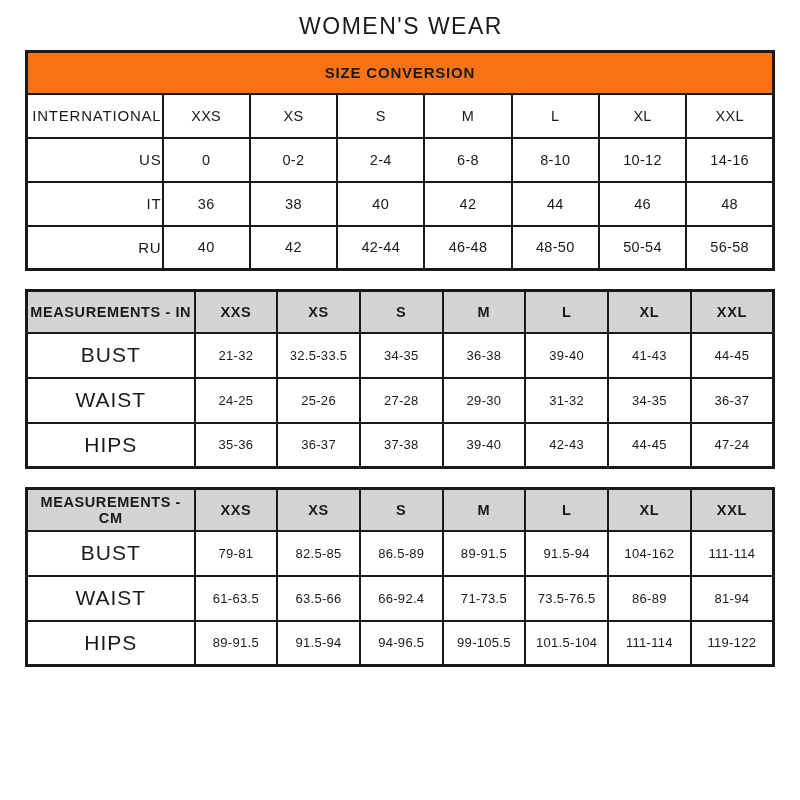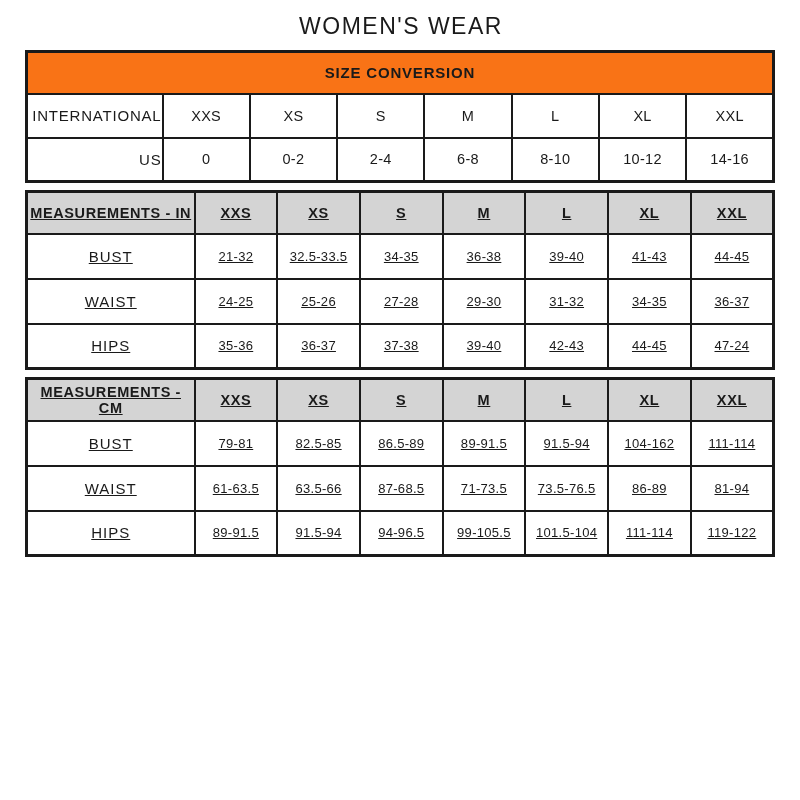--- a/index.html
+++ b/index.html
@@ -18,21 +18,21 @@
     padding:13px 0 10px 2px;
     color:#1a1a1a;
   }
   table.tbl{
     width:750px;
     margin:0 auto;
     border-collapse:collapse;
     table-layout:fixed;
     border:3px solid #1a1a1a;
   }
-  table.tbl + table.tbl, .gap{ margin-top:7px;text-decoration:underline; }
+  table.tbl + table.tbl, .gap{ margin-top:18px; }
   .tbl td{
     border:2px solid #1a1a1a;
     text-align:center;
     vertical-align:middle;
     letter-spacing:.3px;
     font-weight:500;
   }
   
   .t1 .cap{
     height:42px;
@@ -45,21 +45,21 @@
   .t1 .lbl{ font-size:15px; letter-spacing:.8px;text-align:right; }
   
   .tm .hd td{
     height:42px;
     background:#d4d4d4;
     font-weight:700;
     font-size:14.5px;
     letter-spacing:.6px;
   }
   .tm td{ height:45px; font-size:13px; }
-  .tm .lbl{ font-size:15px; letter-spacing:1px; font-weight:500; }
+  .tm .lbl{ font-size:21px; letter-spacing:1px; font-weight:500; }
 </style>
 </head>
 <body>
 
 <div class="page-title">WOMEN'S WEAR</div>
 
 <table class="tbl t1">
   <colgroup>
     <col style="width:136px">
       <col>
@@ -86,20 +86,40 @@
   </tr>
   <tr>
     <td class="lbl">US</td>
     <td>0</td>
     <td>0-2</td>
     <td>2-4</td>
     <td>6-8</td>
     <td>8-10</td>
     <td>10-12</td>
     <td>14-16</td>
+  </tr>
+  <tr>
+    <td class="lbl">IT</td>
+    <td>36</td>
+    <td>38</td>
+    <td>40</td>
+    <td>42</td>
+    <td>44</td>
+    <td>46</td>
+    <td>48</td>
+  </tr>
+  <tr>
+    <td class="lbl">RU</td>
+    <td>40</td>
+    <td>42</td>
+    <td>42-44</td>
+    <td>46-48</td>
+    <td>48-50</td>
+    <td>50-54</td>
+    <td>56-58</td>
   </tr>
 </tbody>
   </table>
 
 <table class="tbl tm">
   <colgroup>
     <col style="width:168px">
       <col>
       <col>
       <col>
@@ -181,21 +201,21 @@
     <td>86.5-89</td>
     <td>89-91.5</td>
     <td>91.5-94</td>
     <td>104-162</td>
     <td>111-114</td>
   </tr>
   <tr>
     <td class="lbl">WAIST</td>
     <td>61-63.5</td>
     <td>63.5-66</td>
-    <td>87-68.5</td>
+    <td>66-92.4</td>
     <td>71-73.5</td>
     <td>73.5-76.5</td>
     <td>86-89</td>
     <td>81-94</td>
   </tr>
   <tr>
     <td class="lbl">HIPS</td>
     <td>89-91.5</td>
     <td>91.5-94</td>
     <td>94-96.5</td>

